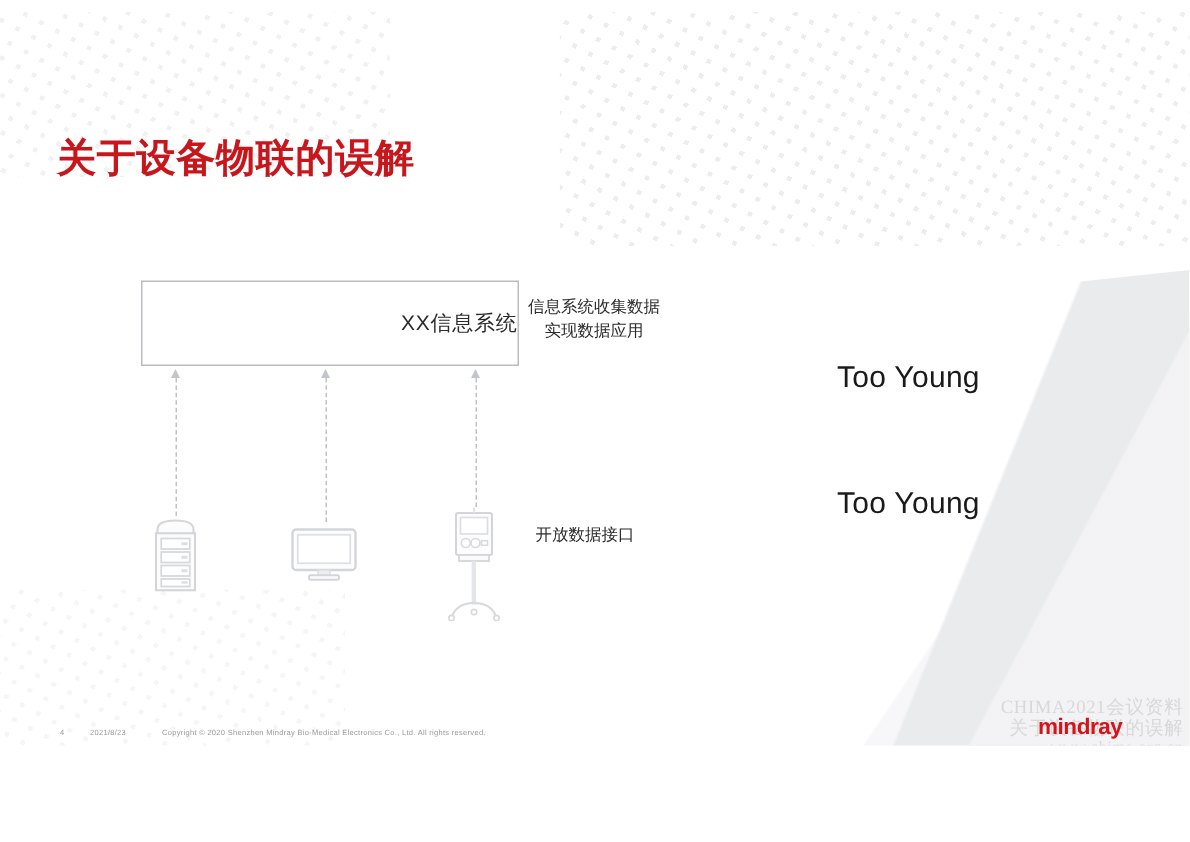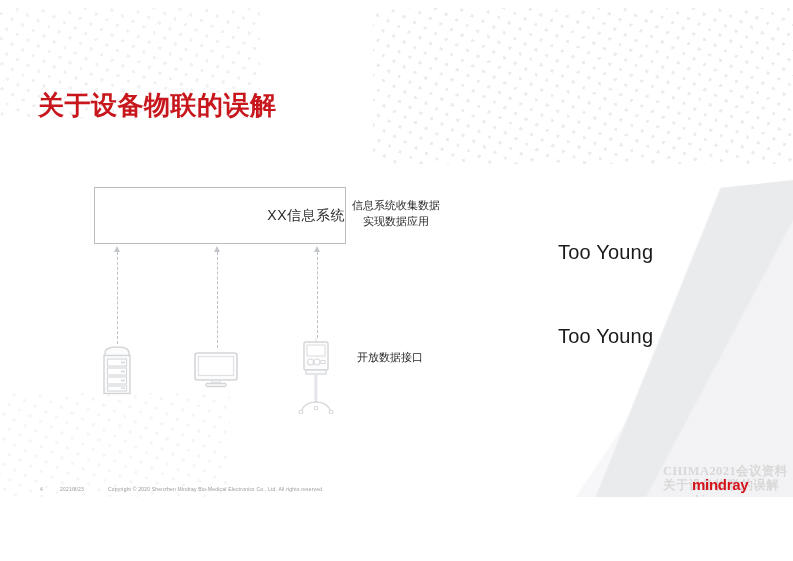--- a/index.html
+++ b/index.html
@@ -244,25 +244,24 @@
     left: 663px;
     top: 455px;
     width: 126px;
     height: 46px;
     pointer-events: none;
   }
   .wm-line {
     position: absolute;
     left: 0;
     width: 126px;
-    text-align: left;
+    text-align: right;
     color: #d8d8d8;
     font-family: "Liberation Serif", "DejaVu Serif", serif;
     white-space: nowrap;
-    font-weight: bold;
   }
   .wm-1 { top: 0px;  font-size: 12.5px; letter-spacing: 0.4px; }
   .wm-2 { top: 14px; font-size: 12.5px; letter-spacing: 0.4px; }
   .wm-3 { top: 30px; font-size: 10.5px; letter-spacing: 0.6px; }
 
   #mindray-logo {
     position: absolute;
     left: 692px;
     top: 468px;
     font-size: 15px;

